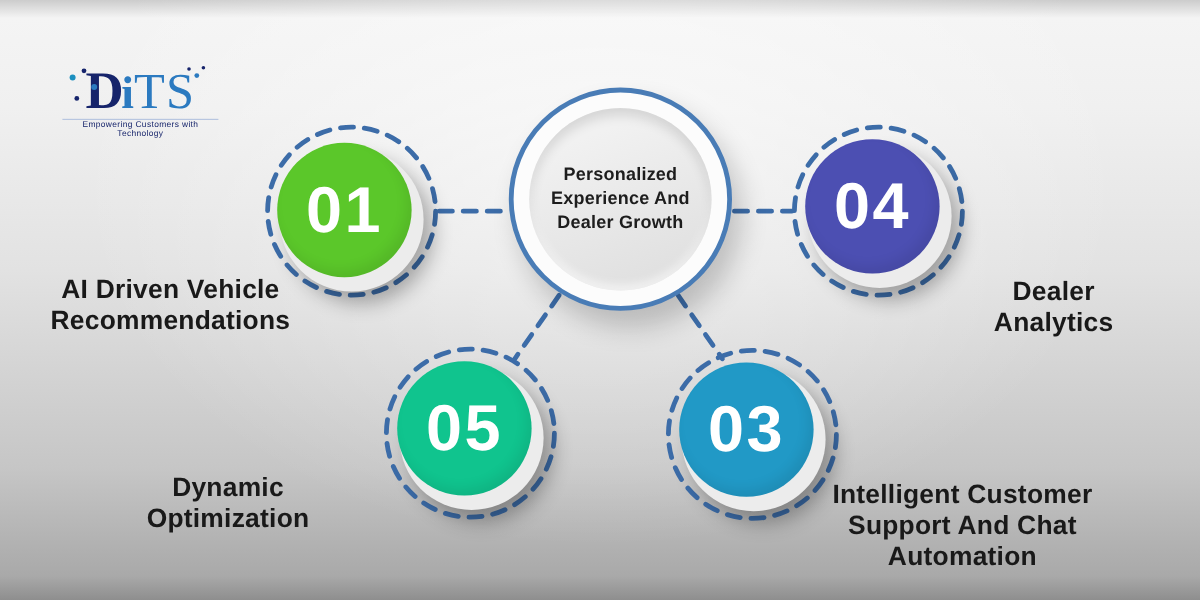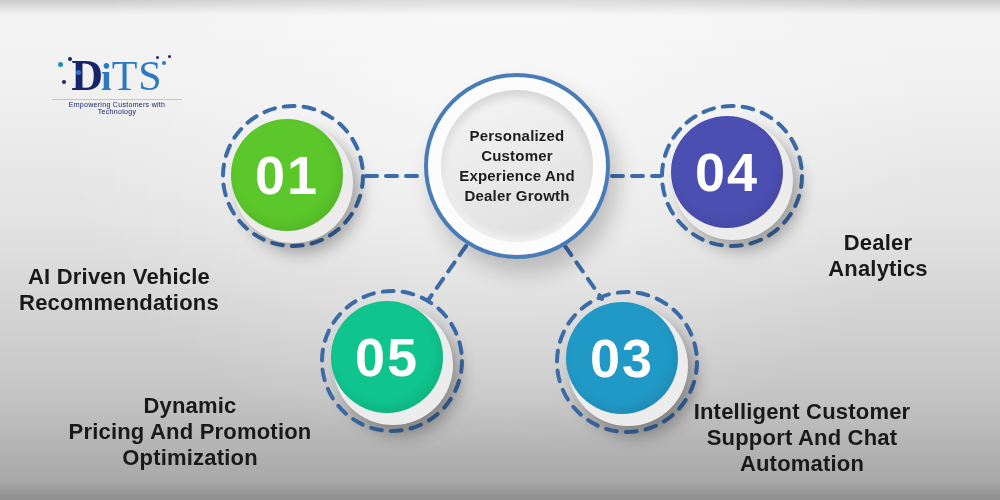--- a/index.html
+++ b/index.html
@@ -63,21 +63,21 @@
     position:absolute; left:0; top:0; width:112px; height:112px; border-radius:50%;
     transform:translate(-50%,-50%);
     display:flex; align-items:center; justify-content:center;
     box-shadow:inset -4px -6px 10px rgba(0,0,0,.08);
   }
   .num { color:#ffffff; font-size:54px; font-weight:700; letter-spacing:2px; }
 
   
   .label { position:absolute; text-align:center; color:#191919; font-size:22px; font-weight:600; line-height:1.18; letter-spacing:.2px; }
   .label span { display:block; }
-  .lb1 { left:4px;  top:228px; width:230px;margin-top:36px; }
+  .lb1 { left:27px;  top:228px; width:230px; }
   .lb2 { left:60px;  top:393px; width:260px; }
   .lb3 { left:677px; top:399px; width:250px; }
   .lb4 { left:798px; top:230px; width:160px; }
 </style>
 </head>
 <body>
 
 <div class="canvas">
 
   <div class="logo">
@@ -102,21 +102,20 @@
     <line class="dash" x1="366" y1="176" x2="421" y2="176" style="stroke: rgb(60, 108, 168);"></line>
     <line class="dash" x1="612" y1="176" x2="660" y2="176" style="stroke: rgb(60, 108, 168);"></line>
     <line class="dash" x1="466" y1="246" x2="429" y2="299" style="stroke: rgb(60, 108, 168);"></line>
     <line class="dash" x1="565" y1="246" x2="602" y2="299" style="stroke: rgb(60, 108, 168);"></line>
   </svg>
 
   <div class="center-node" style="border-color: rgb(73, 124, 182);">
     <div class="center-inner">
       <div class="center-text">
         <span>Personalized</span>
-        <span>Customer</span>
         <span>Experience And</span>
         <span>Dealer Growth</span>
       </div>
     </div>
   </div>
 
   <div class="node n1">
     <div class="disc-back"></div>
     <div class="disc" style="background: rgb(91, 199, 42);">
       <span class="num">01</span>
@@ -144,21 +143,20 @@
     </div>
   </div>
 
   <div class="label lb1">
     <span>AI Driven Vehicle</span>
     <span>Recommendations</span>
   </div>
 
   <div class="label lb2">
     <span>Dynamic</span>
-    <span>Pricing And Promotion</span>
     <span>Optimization</span>
   </div>
 
   <div class="label lb3">
     <span>Intelligent Customer</span>
     <span>Support And Chat</span>
     <span>Automation</span>
   </div>
 
   <div class="label lb4">

